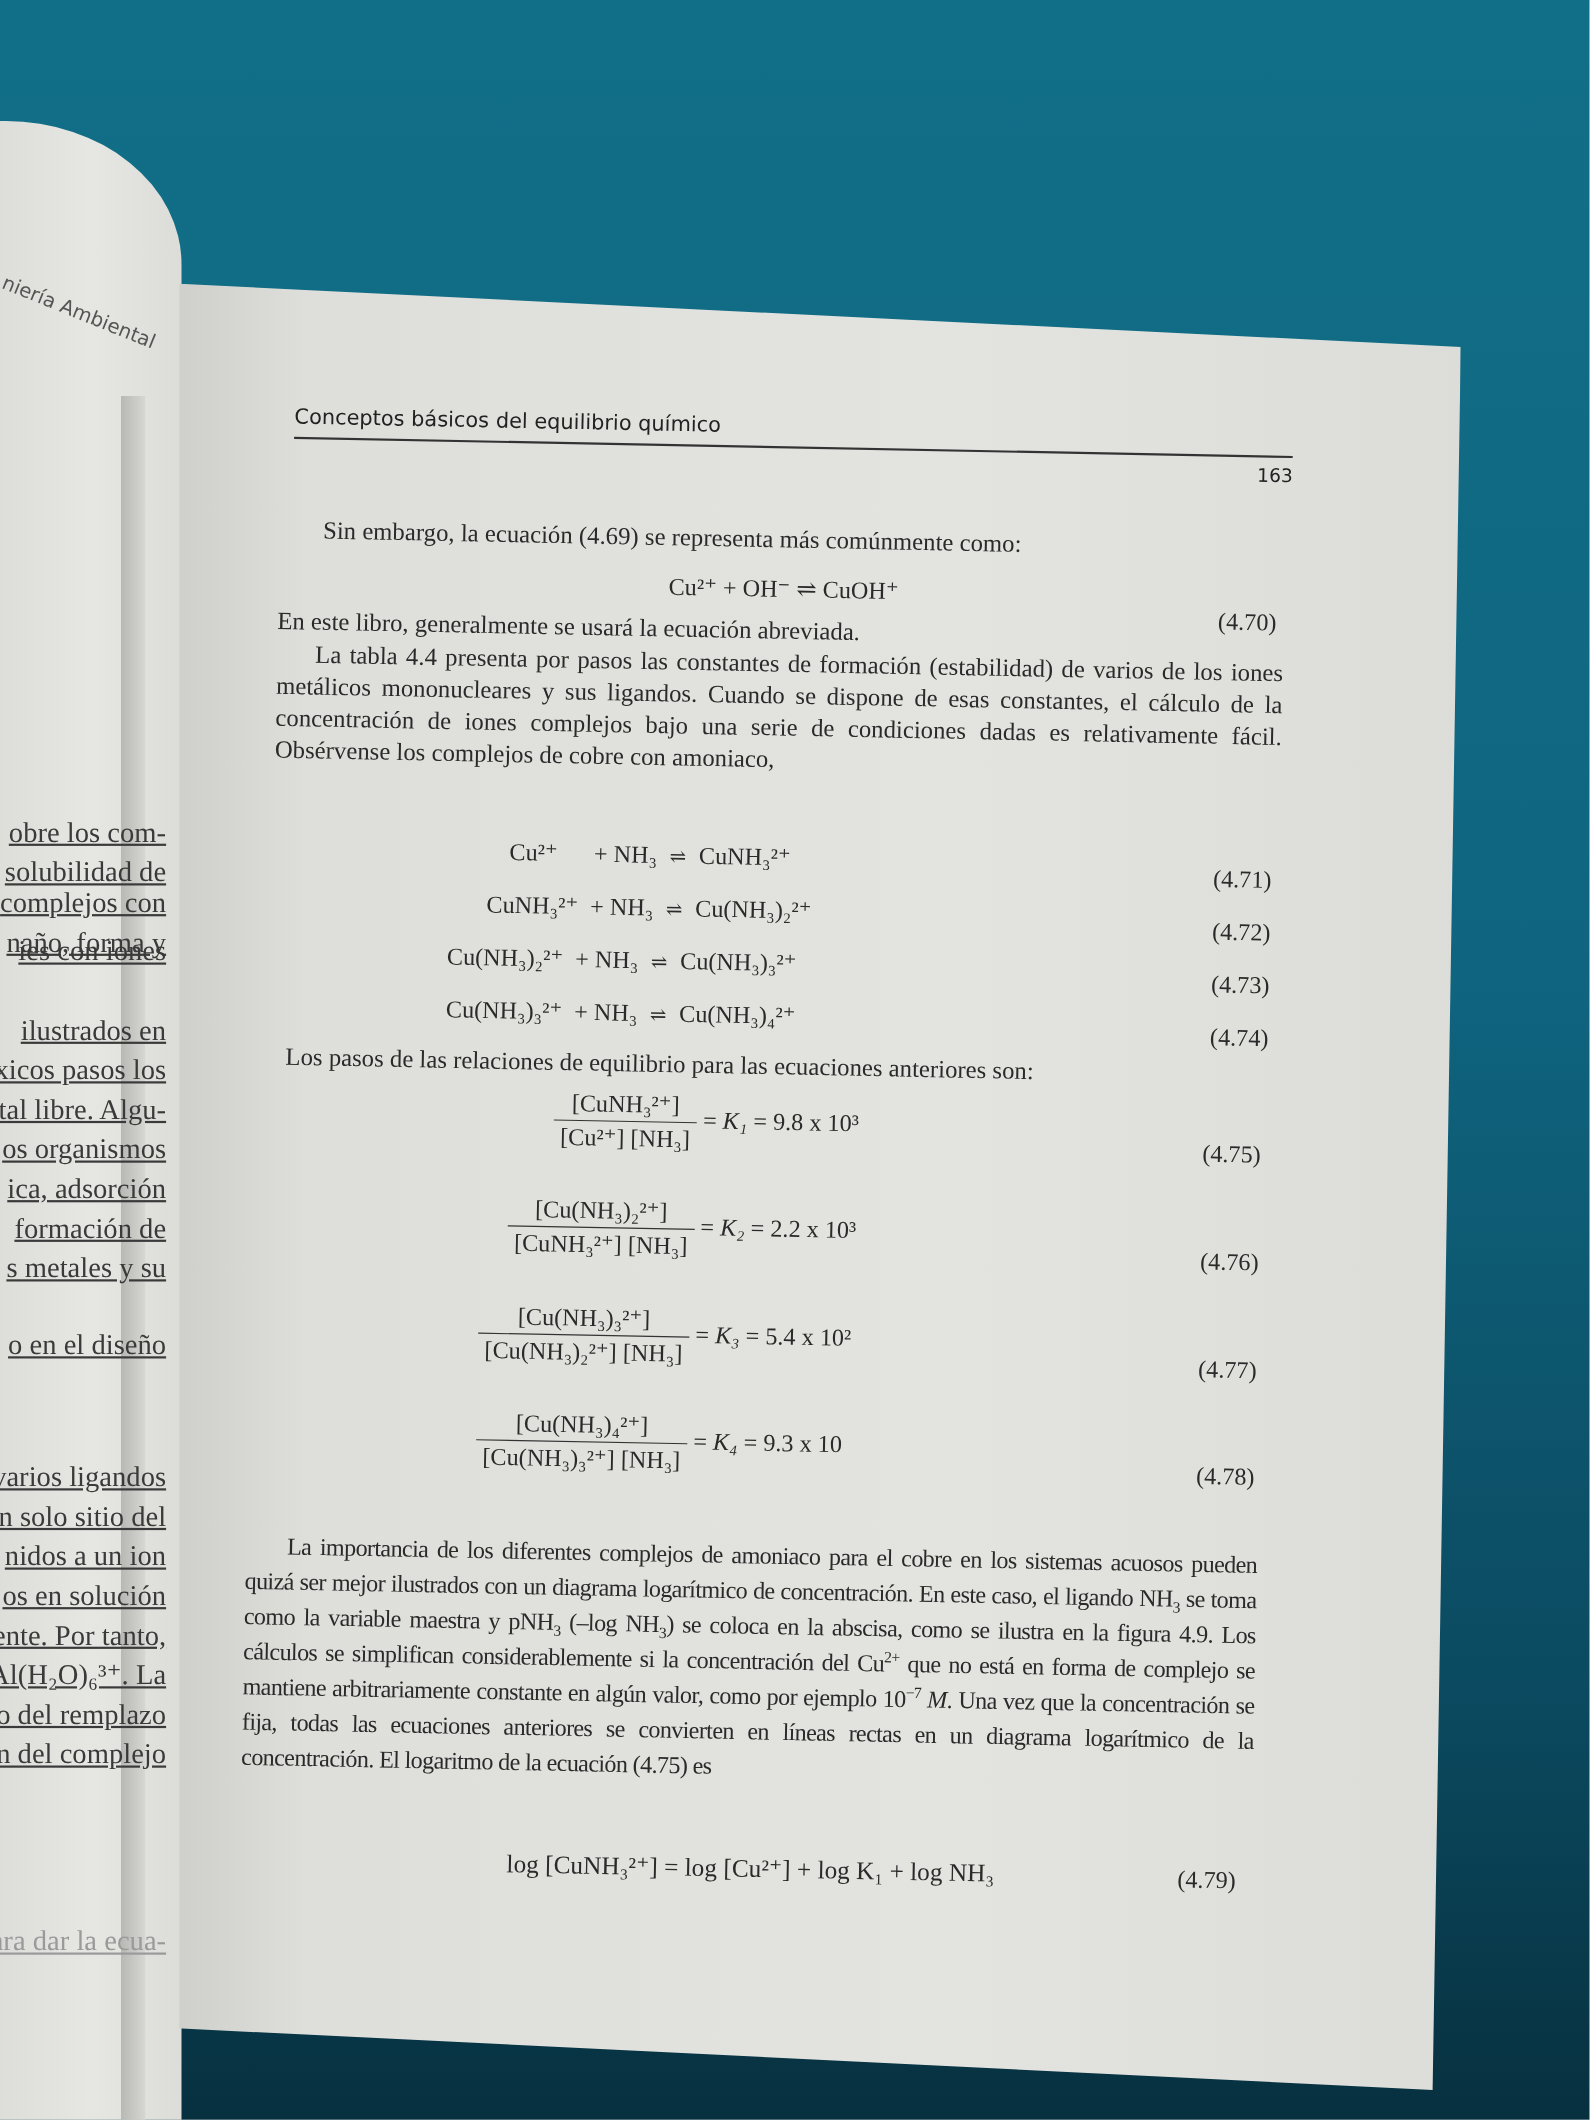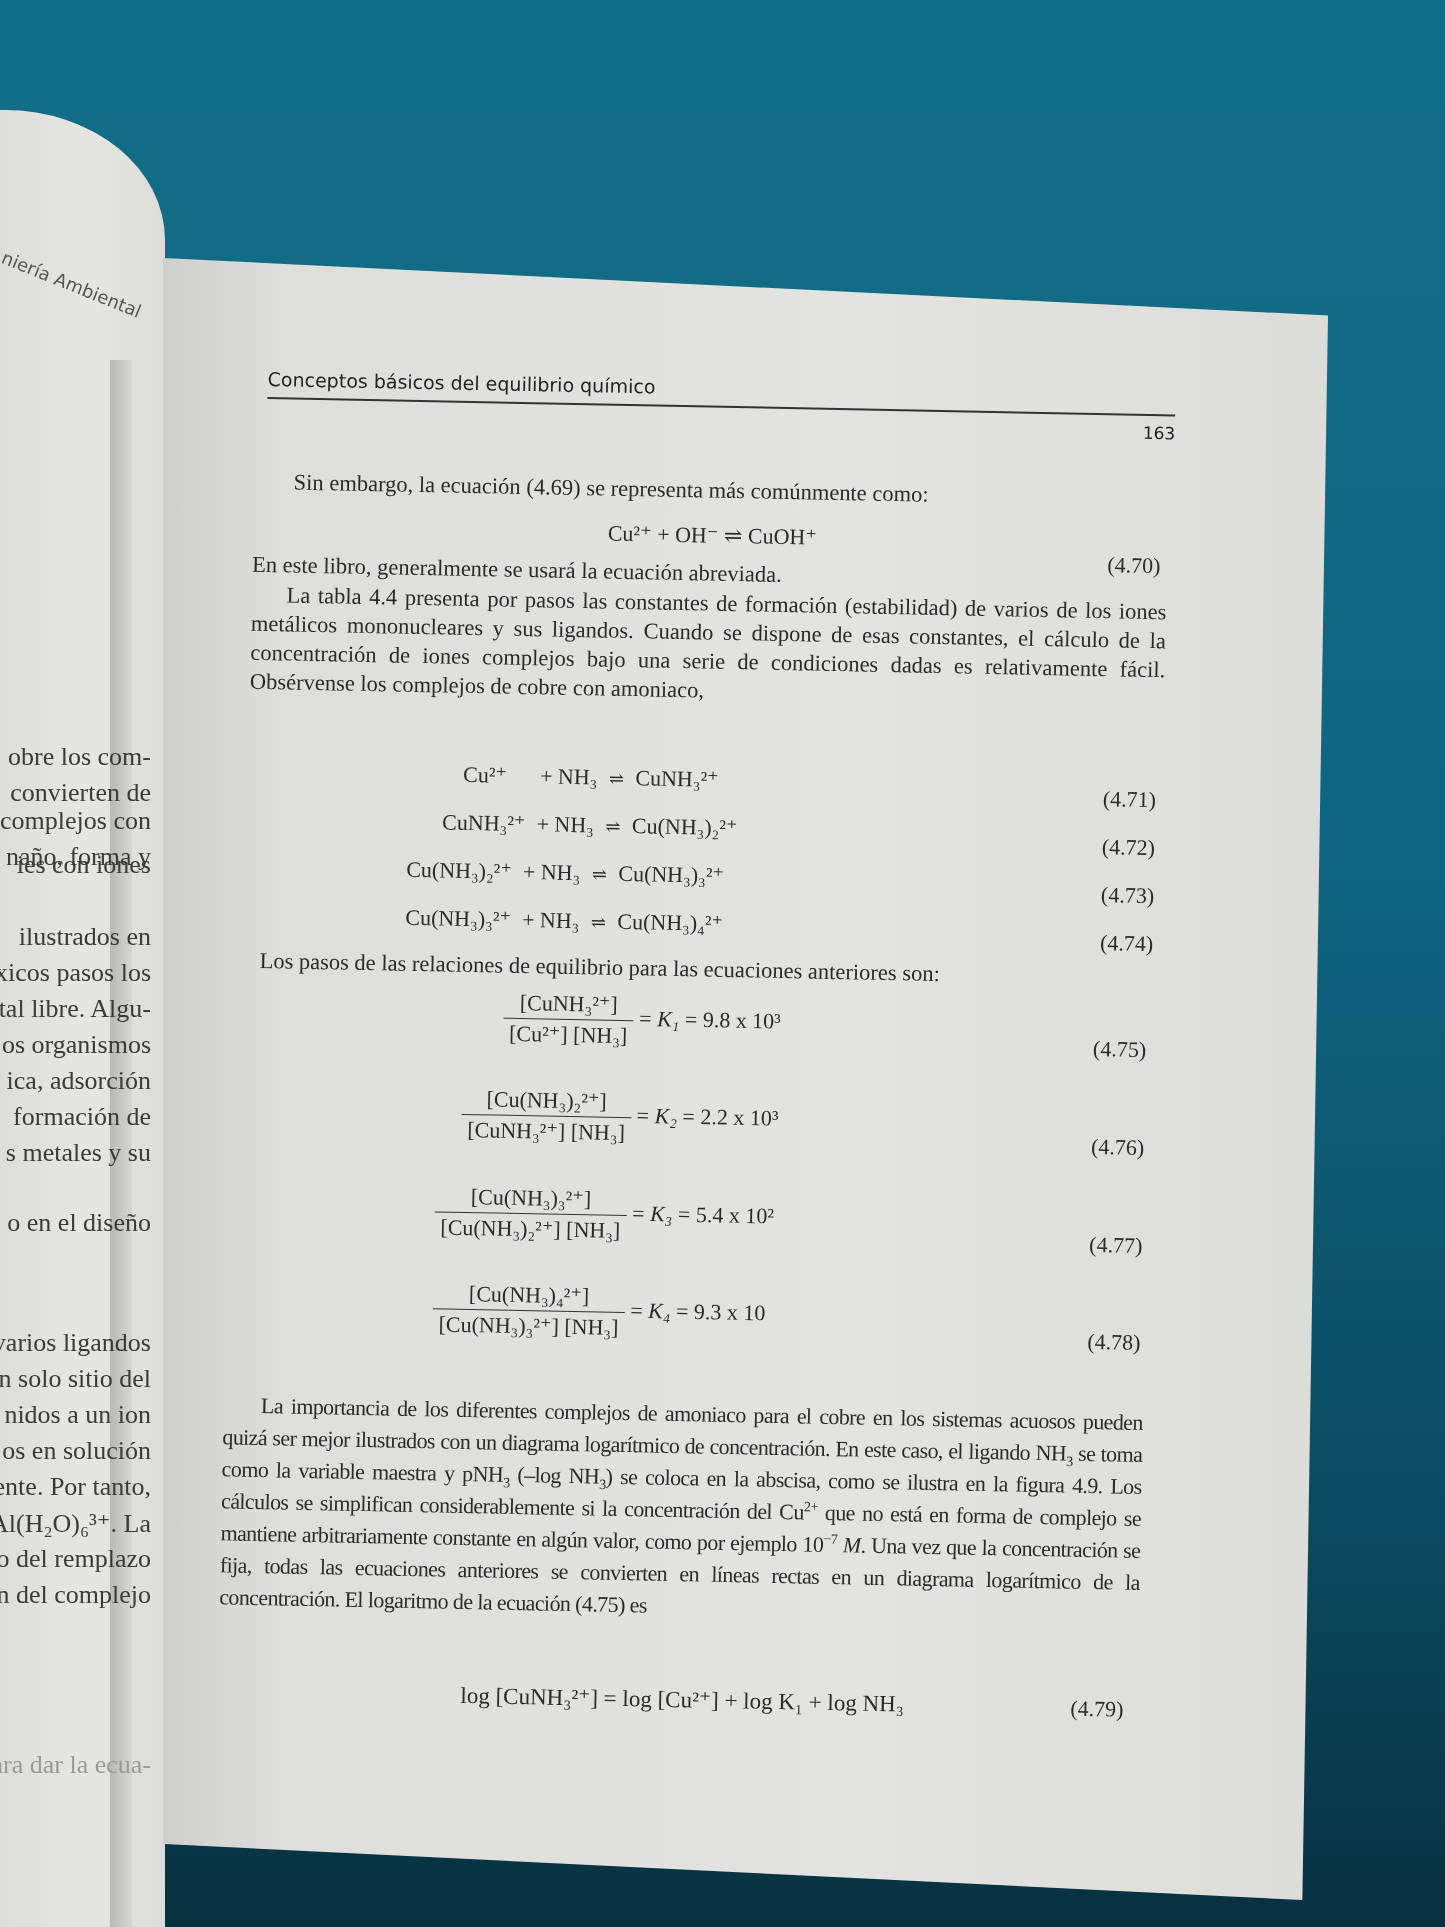--- a/index.html
+++ b/index.html
@@ -6,21 +6,21 @@
   body{width:1445px;height:1927px;position:relative;overflow:hidden;
        background:linear-gradient(180deg,#126f88 0%,#0f6580 45%,#0b4a60 80%,#07303f 100%);
        font-family:"Liberation Serif","DejaVu Serif",serif;color:#2a2a2a;}
   .left-page{position:absolute;left:-40px;top:110px;width:205px;height:1840px;
        background:linear-gradient(90deg,#d9dad6 0%,#e6e7e3 60%,#dcdcd8 100%);
        border-top-right-radius:160px 130px;overflow:hidden;}
   .left-shadow{position:absolute;left:150px;top:250px;width:22px;height:1680px;
        background:linear-gradient(90deg,#b8b8b4,#d6d6d2);}
   .left-header{position:absolute;left:30px;top:130px;font-family:"DejaVu Sans",sans-serif;
        font-size:18px;color:#555;transform:rotate(22deg);transform-origin:left top;white-space:nowrap;}
-  .left-line{position:absolute;font-size:26px;color:#3a3a3a;white-space:nowrap;right:14px;text-align:left;}
+  .left-line{position:absolute;font-size:26px;color:#3a3a3a;white-space:nowrap;right:14px;text-align:left;text-decoration:underline;}
   .left-line.far{color:#9a9a9a;filter:blur(0.6px);}
   .right-page{position:absolute;left:163px;top:258px;width:1165px;height:1642px;
        background:linear-gradient(90deg,#cfd0cc 0%,#dedfdb 10%,#e3e4e0 60%,#dcddd9 100%);
        clip-path:polygon(0 0,100% 3.5%,97.8% 100%,-2.5% 96.5%);}
   .page-content{position:absolute;left:163px;top:258px;width:1165px;height:1642px;transform:rotate(1.1deg);transform-origin:0 0;}
   .running-head{position:absolute;left:107px;top:108px;font-family:"DejaVu Sans",sans-serif;font-size:19px;color:#222;}
   .head-rule{position:absolute;left:107px;top:137px;width:908px;height:2px;background:#333;}
   .page-number{position:absolute;left:983px;top:146px;font-family:"DejaVu Sans",sans-serif;font-size:17px;color:#222;}
   .p{position:absolute;font-size:22.5px;line-height:30px;color:#2a2a2a;text-align:justify;}
   .p.condensed{font-size:22px;letter-spacing:-0.6px;line-height:32px;}
@@ -33,21 +33,21 @@
   .k{font-style:italic;}
   .arrows{display:inline-block;font-size:18px;margin:0 6px;}
 </style>
 </head>
 <body>
 
 <div class="left-page">
   <div class="left-header">…niería Ambiental</div>
   <div class="left-shadow"></div>
   <div class="left-line" style="top:632px">obre los com-</div>
-  <div class="left-line" style="top:668px">convierten de</div>
+  <div class="left-line" style="top:668px">solubilidad de</div>
   <div class="left-line" style="top:696px">complejos con</div>
   <div class="left-line" style="top:740px">ies con iones</div>
   <div class="left-line" style="top:732px">naño, forma y</div>
   <div class="left-line" style="top:812px">ilustrados en</div>
   <div class="left-line" style="top:848px">xicos pasos los</div>
   <div class="left-line" style="top:884px">tal libre. Algu-</div>
   <div class="left-line" style="top:920px">os organismos</div>
   <div class="left-line" style="top:956px">ica, adsorción</div>
   <div class="left-line" style="top:992px">formación de</div>
   <div class="left-line" style="top:1028px">s metales y su</div>

